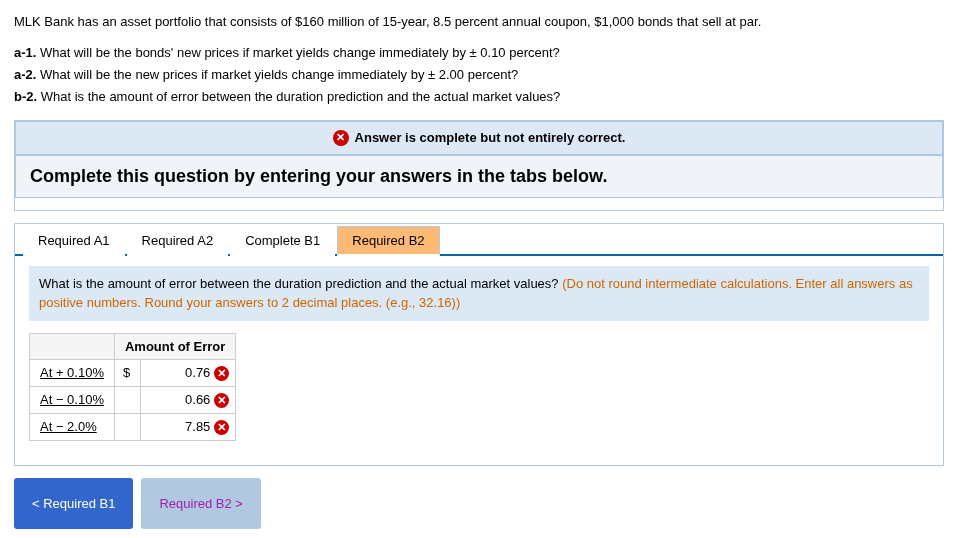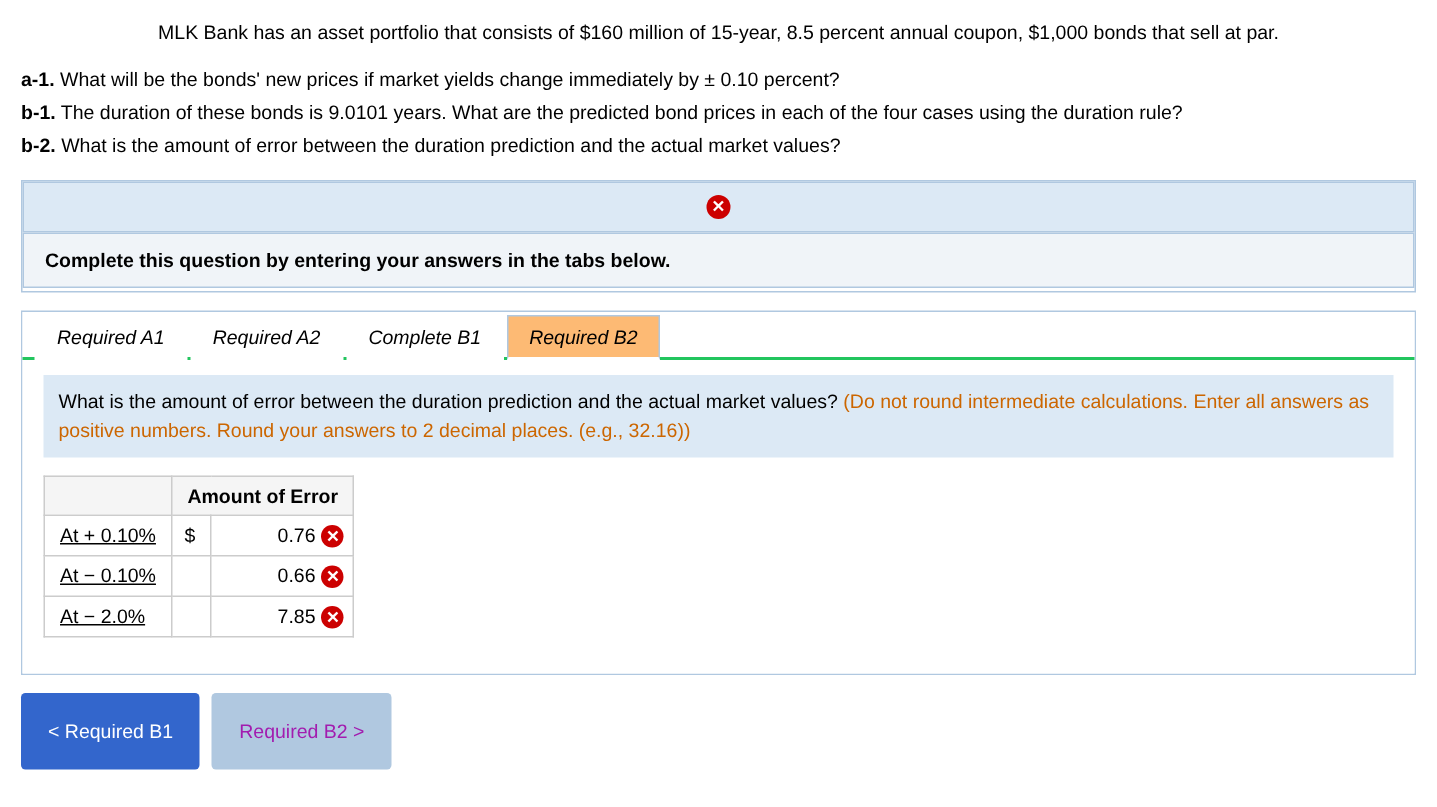--- a/index.html
+++ b/index.html
@@ -8,21 +8,20 @@
       font-size: 13px;
       background: #fff;
       color: #000;
       padding: 12px 14px;
       width: 958px;
     }
     .intro-text {
       font-size: 13px;
       margin-bottom: 10px;
       line-height: 1.5;
-      text-align: center;
     }
     .questions {
       margin-bottom: 12px;
       line-height: 1.7;
     }
     .questions p {
       font-size: 13px;
     }
     .answer-banner {
       background: #dce9f5;
@@ -46,34 +45,33 @@
       background: #cc0000;
       color: white;
       border-radius: 50%;
       font-size: 11px;
       font-weight: bold;
     }
     .complete-box {
       border: 1px solid #b0c8e0;
       background: #f0f4f8;
       padding: 10px 14px;
-      font-size: 13px;
-      font-weight: bold;
-      margin-bottom: 2px;
+      font-size: 18px;
+      font-weight: bold;
+      margin-bottom: 12px;
     }
     .outer-box {
       border: 1px solid #b0c8e0;
       margin-bottom: 12px;
     }
     .tabs-row {
       display: flex;
-      border-bottom: 2px solid #22c55e;
+      border-bottom: 2px solid #0369a1;
       background: #fff;
       padding: 0 8px;
-      font-style: italic;
     }
     .tab {
       padding: 6px 14px;
       font-size: 13px;
       cursor: pointer;
       border: 1px solid transparent;
       border-bottom: none;
       margin-right: 2px;
       background: #fff;
       position: relative;
@@ -169,33 +167,34 @@
 <body>
 
 <p class="intro-text">MLK Bank has an asset portfolio that consists of $160 million of 15-year, 8.5 percent annual coupon, $1,000 bonds that sell at par.</p>
 
 <div class="questions">
   <p>
     <strong>a-1.</strong>
     <span>What will be the bonds' new prices if market yields change immediately by ± 0.10 percent?</span>
   </p>
   <p>
-    <strong>b-1.</strong>
-    <span>The duration of these bonds is 9.0101 years. What are the predicted bond prices in each of the four cases using the duration rule?</span>
+    <strong>a-2.</strong>
+    <span>What will be the new prices if market yields change immediately by ± 2.00 percent?</span>
   </p>
   <p>
     <strong>b-2.</strong>
     <span>What is the amount of error between the duration prediction and the actual market values?</span>
   </p>
 </div>
 
 <div class="outer-box">
 
   <div class="answer-banner">
     <span class="x-icon">✕</span>
+    <span>Answer is complete but not entirely correct.</span>
   </div>
 
   <div class="complete-box">
     <span>Complete this question by entering your answers in the tabs below.</span>
   </div>
 </div>
 
 <div style="border: 1px solid #b0c8e0; margin-bottom: 12px;">
   <div class="tabs-row">
     <div class="tab">Required A1</div>

